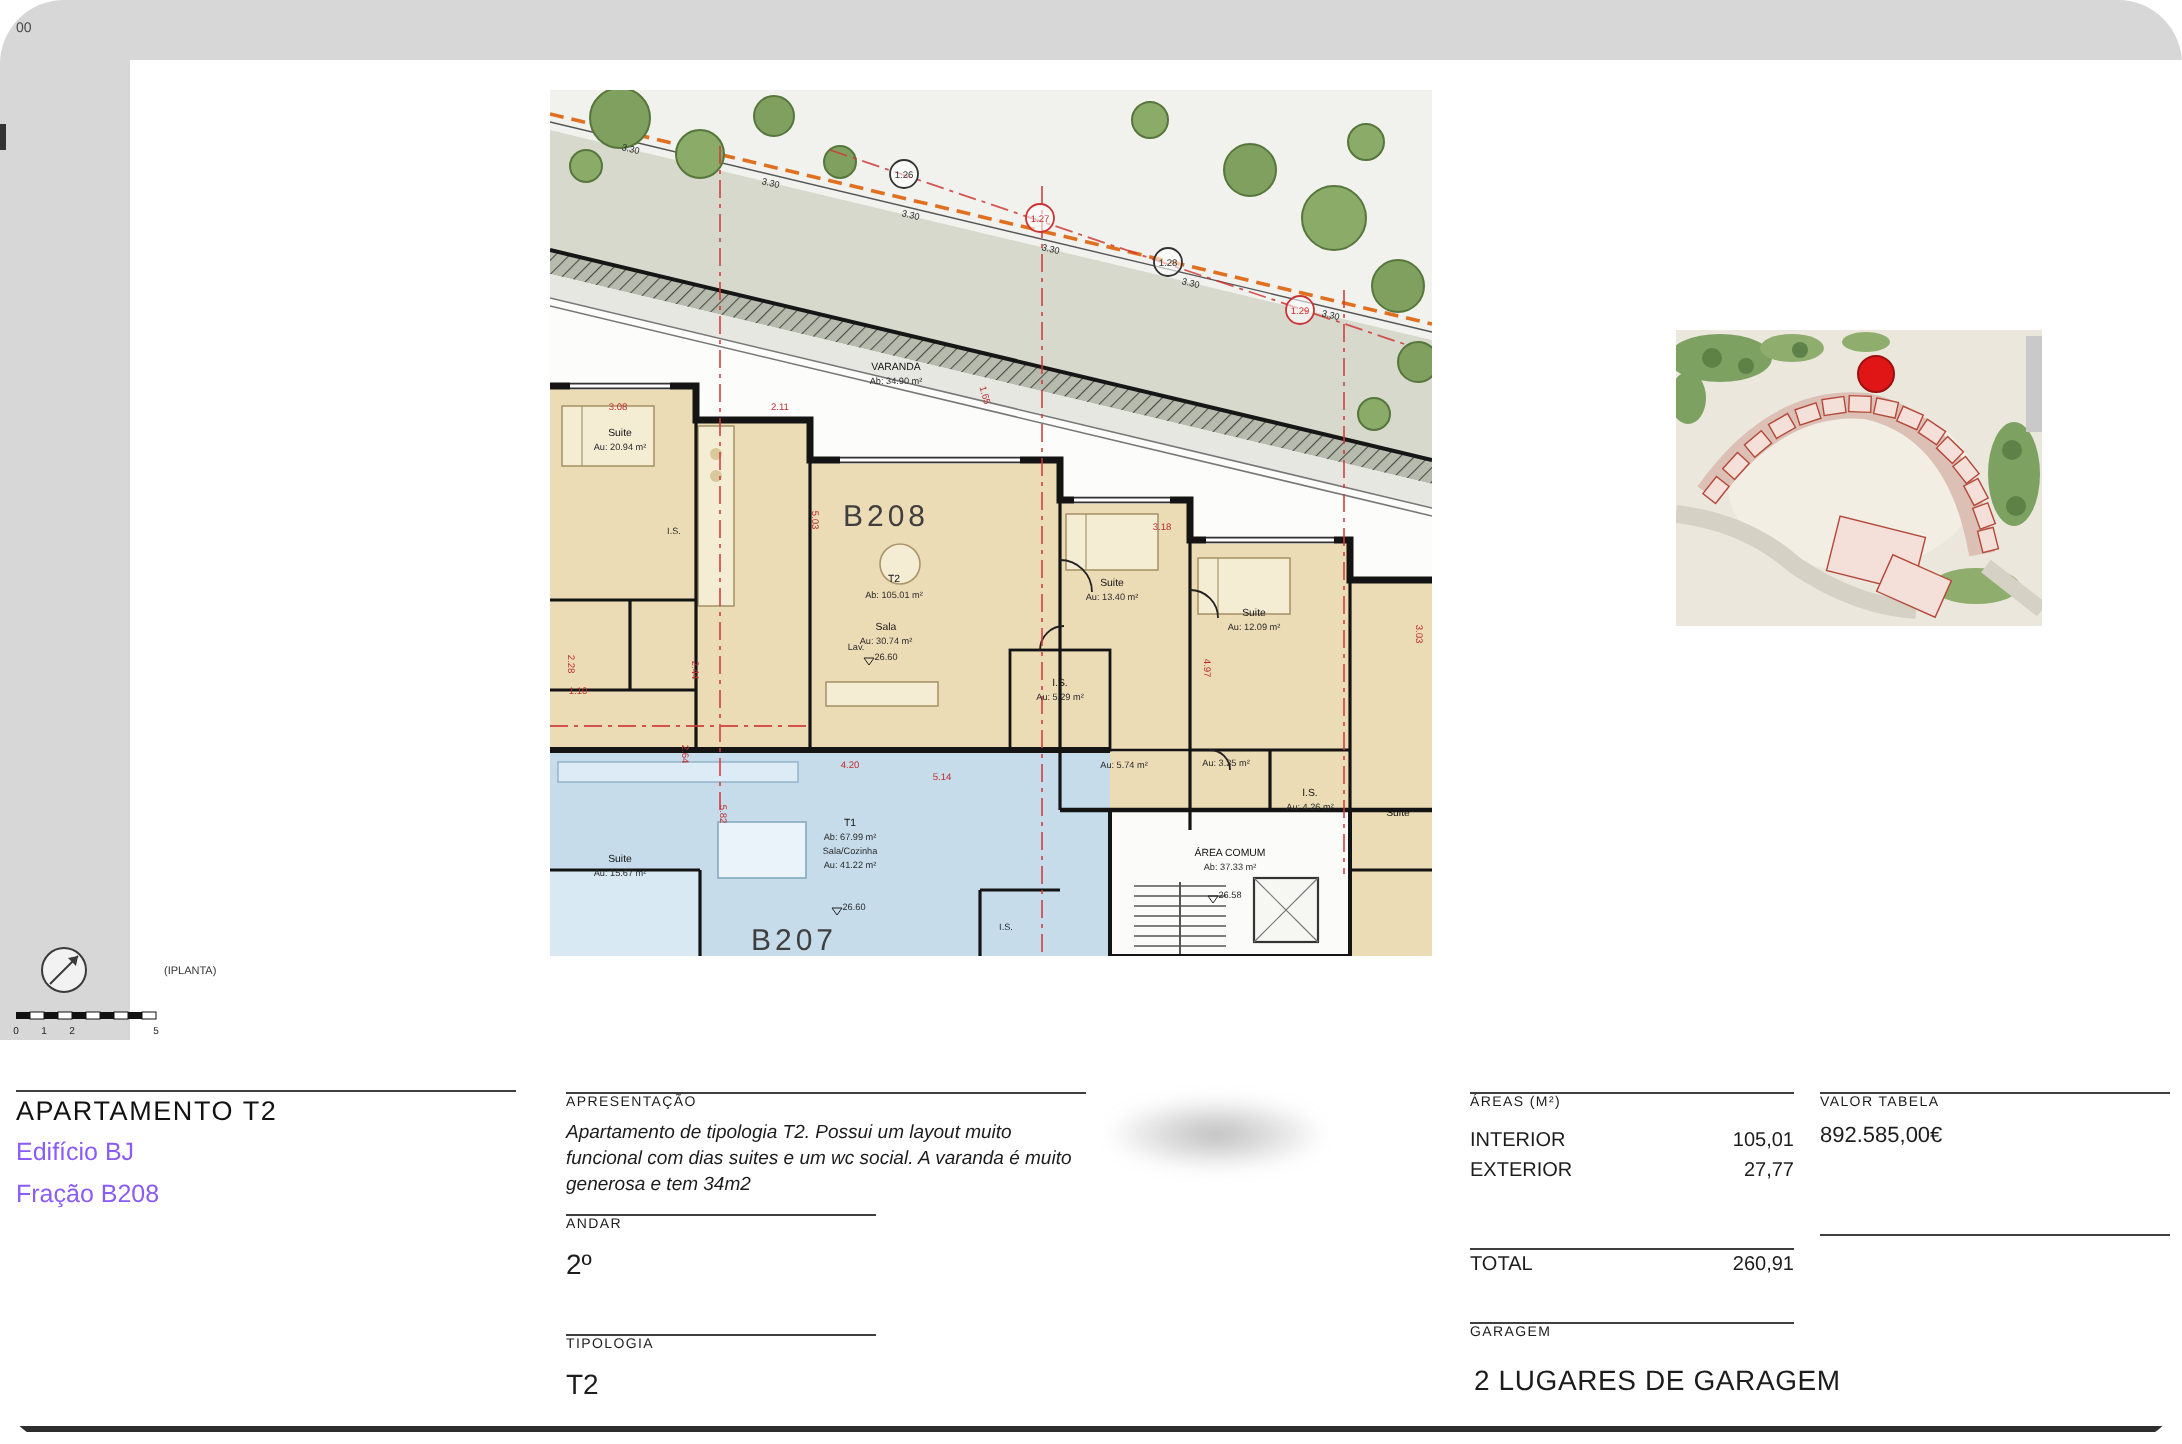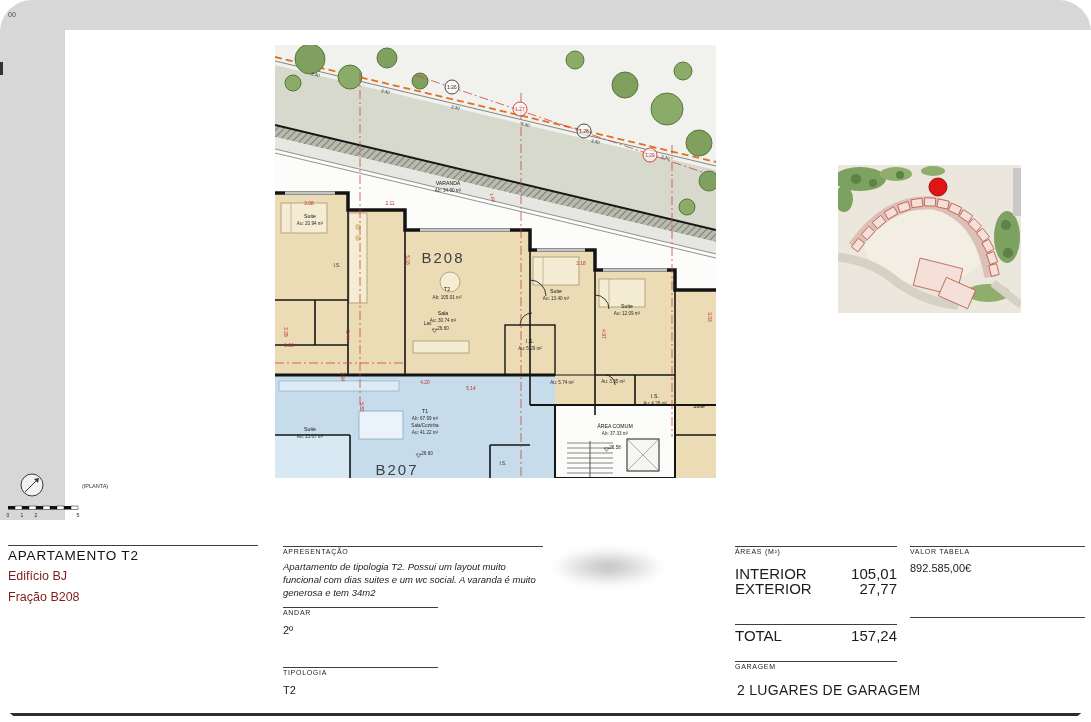--- a/index.html
+++ b/index.html
@@ -1,25 +1,25 @@
 <!DOCTYPE html>
 <html><head>
 <meta charset="utf-8">
 <style>
   html,body{margin:0;padding:0;background:#fff;font-family:"Liberation Sans",sans-serif;}
   #stage{position:relative;width:1091px;height:722px;background:#ffffff;overflow:hidden;border-radius:32px;}
   .abs{position:absolute;}
   .gray{background:#d7d7d7;}
   .rule{position:absolute;height:1px;background:#3f3f3f;}
   .lbl{position:absolute;font-size:7px;letter-spacing:.7px;color:#1c1c1c;white-space:nowrap;}
-  .val{position:absolute;font-size:11px;color:#1c1c1c;white-space:nowrap;}
-  .row{position:absolute;display:flex;justify-content:space-between;font-size:15px;color:#1c1c1c;gap:31px;}
+  .val{position:absolute;font-size:14px;color:#1c1c1c;white-space:nowrap;}
+  .row{position:absolute;display:flex;justify-content:space-between;font-size:10px;color:#1c1c1c;gap:31px;}
   .para{position:absolute;font-size:9.5px;line-height:1.38;color:#1c1c1c;}
   .title{position:absolute;font-size:13.5px;letter-spacing:.8px;color:#121212;white-space:nowrap;}
-  .sub{position:absolute;font-size:12.5px;color:#7f1d1d;white-space:nowrap;}
+  .sub{position:absolute;font-size:12.5px;color:#8b5cf6;white-space:nowrap;}
   svg text{font-family:"Liberation Sans",sans-serif;}
   .pl{font-size:5.2px;fill:#141414;}
   .pl2{font-size:4.6px;fill:#2a2a2a;}
   .dim{font-size:4.8px;fill:#bf3030;}
   .unitlbl{font-size:15px;fill:#3f3f3f;letter-spacing:2px;}
   .wall{stroke:#141414;fill:none;}
   .smudge{position:absolute;background:radial-gradient(closest-side,rgba(125,125,125,.5),rgba(125,125,125,0));filter:blur(4px);}
 </style>
 </head>
 <body>
@@ -346,21 +346,21 @@
     <span>INTERIOR</span>
     <span>105,01</span>
   </div>
   <div class="row" style="left:735px;top:580px;width:162px;">
     <span>EXTERIOR</span>
     <span>27,77</span>
   </div>
   <div class="rule" style="left:735px;top:624px;width:162px;"></div>
   <div class="row" style="left:735px;top:627px;width:162px;">
     <span>TOTAL</span>
-    <span>157,24</span>
+    <span>260,91</span>
   </div>
   <div class="rule" style="left:735px;top:661px;width:162px;"></div>
   <div class="lbl" style="left:735px;top:663px;">GARAGEM</div>
   <div class="val" style="left:737px;top:682px;font-size:14px;letter-spacing:.3px;">2 LUGARES DE GARAGEM</div>
 
   <div class="rule" style="left:910px;top:546px;width:175px;"></div>
   <div class="lbl" style="left:910px;top:548px;">VALOR TABELA</div>
   <div class="val" style="left:910px;top:562px;font-size:11px;">892.585,00€</div>
   <div class="rule" style="left:910px;top:617px;width:175px;"></div>
 

